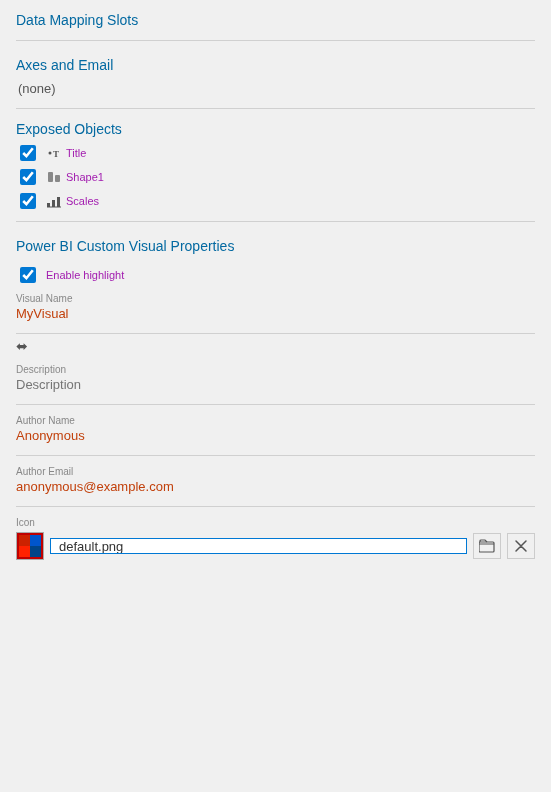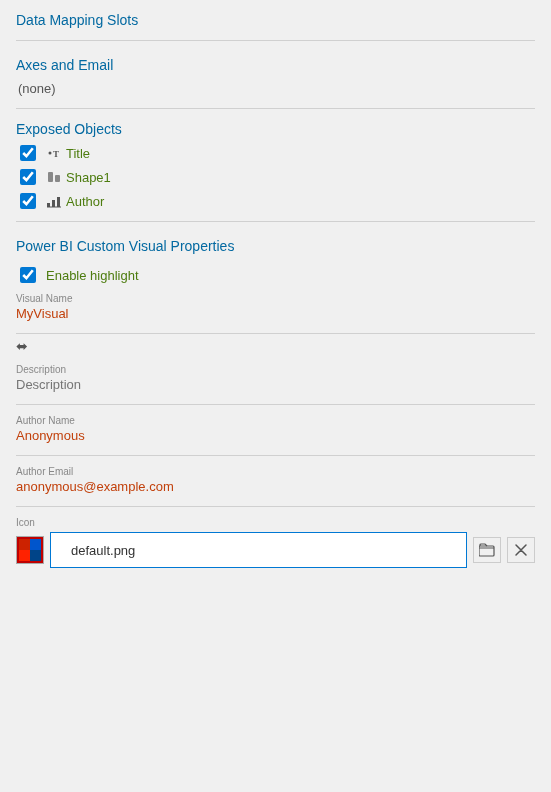--- a/index.html
+++ b/index.html
@@ -64,22 +64,22 @@
 
     .item-icon {
       margin-right: 6px;
       font-size: 14px;
       color: #555;
       display: inline-flex;
       align-items: center;
     }
 
     .item-label {
-      font-size: 13px;
-      color: #4d7c0f;
+      font-size: 11px;
+      color: #a21caf;
     }
 
     .divider {
       border: none;
       border-top: 1px solid #d0d0d0;
       margin: 12px 0;
     }
 
     .powerbi-section {
       margin-top: 16px;
@@ -127,26 +127,26 @@
       display: flex;
       align-items: center;
       justify-content: center;
       flex-shrink: 0;
     }
 
     .icon-input {
       flex: 1;
       border: 1.5px solid #0078d4;
       background: white;
-      padding: 3px 20px;
+      padding: 3px 8px;
       font-size: 13px;
       color: #333;
       outline: none;
       font-family: 'Segoe UI', Arial, sans-serif;
-      height: 36px;
+      height: 16px;
     }
 
     .icon-btn {
       width: 28px;
       height: 26px;
       background: transparent;
       border: 1px solid #ccc;
       cursor: pointer;
       display: flex;
       align-items: center;
@@ -216,21 +216,21 @@
     <div class="checkbox-item">
       <input type="checkbox" checked="" style="">
       <span class="item-icon chart-icon">
         <svg width="16" height="16" viewBox="0 0 16 16" fill="none">
           <rect x="1" y="10" width="3" height="4" fill="#555"></rect>
           <rect x="6" y="7" width="3" height="7" fill="#555"></rect>
           <rect x="11" y="4" width="3" height="10" fill="#555"></rect>
           <line x1="1" y1="14" x2="15" y2="14" stroke="#555" stroke-width="1"></line>
         </svg>
       </span>
-      <span class="item-label">Author</span>
+      <span class="item-label">Scales</span>
     </div>
   </div>
 
   <hr class="divider">
 
   <div class="powerbi-section">
     <div class="section-title">Power BI Custom Visual Properties</div>
 
     <div class="checkbox-item" style="margin-top: 13px;">
       <input type="checkbox" checked="" style="">

